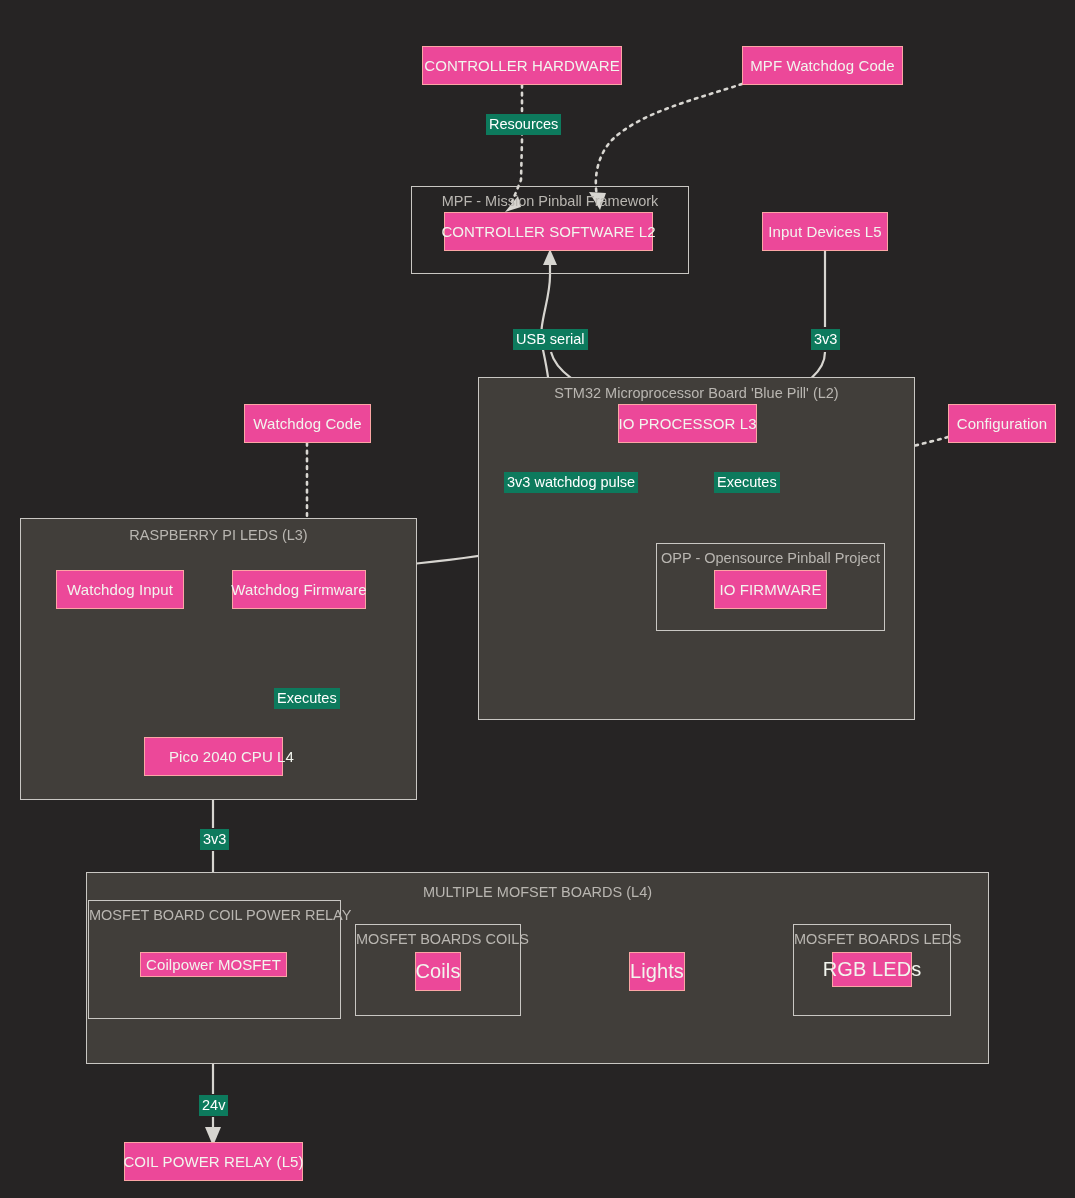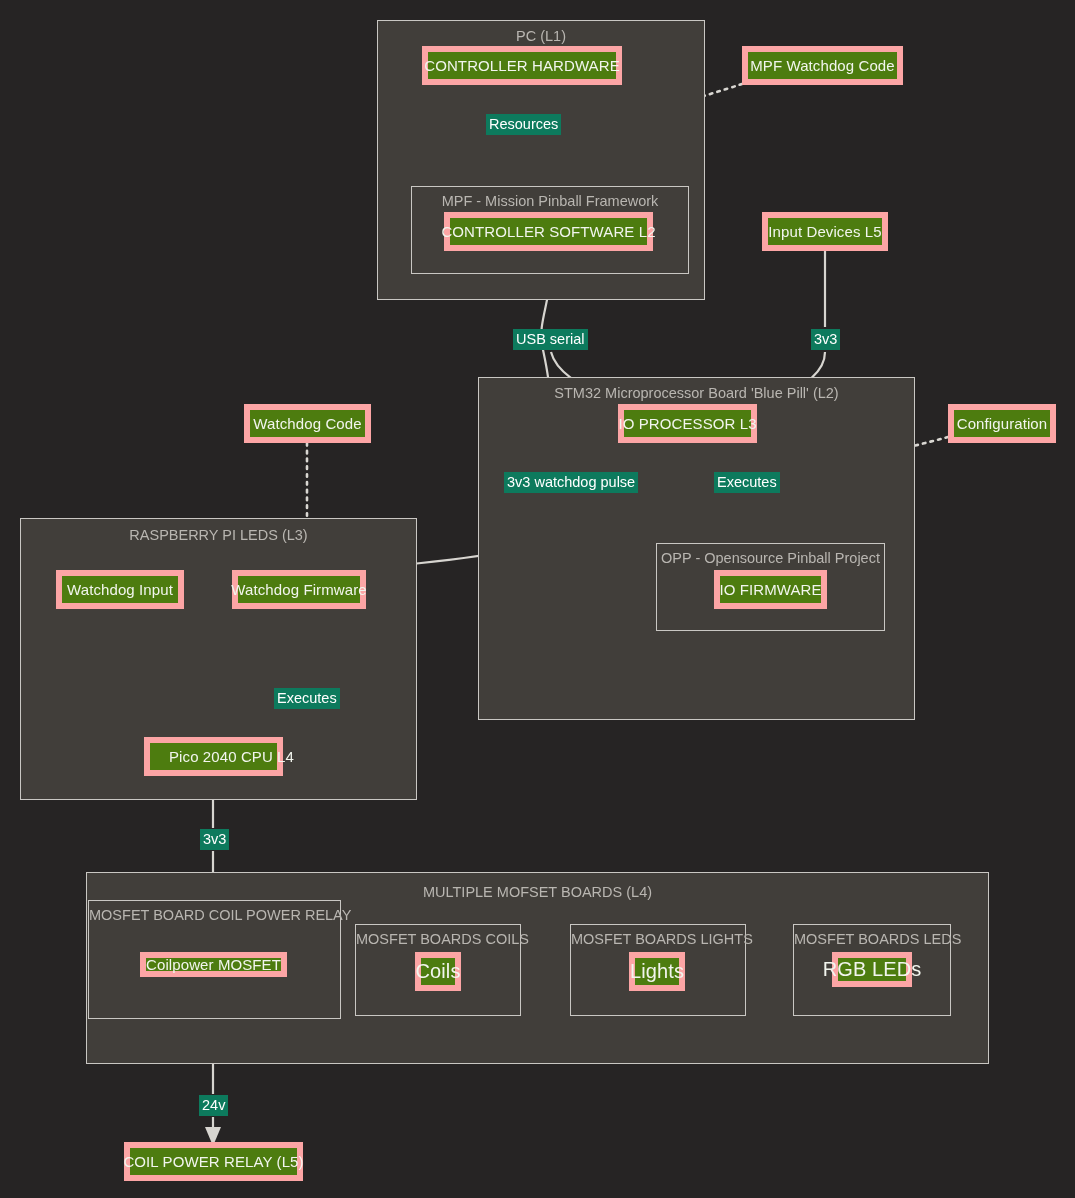--- a/index.html
+++ b/index.html
@@ -25,22 +25,22 @@
     color:#b9b6b1;
     font-size:14.5px;
     line-height:16px;
     white-space:nowrap;
     pointer-events:none;
   }
 
   
   .node{
     position:absolute;
-    background:#4d7c0f;
-    border:6px solid #fca5a5;
+    background:#ec4899;
+    border:1px solid #fca5a5;
     box-sizing:border-box;
     color:#f2f5ee;
     font-size:15px;
     display:flex;
     align-items:center;
     justify-content:center;
     text-align:center;
     white-space:nowrap;
     letter-spacing:.1px;
   }
@@ -140,23 +140,20 @@
       <polygon class="ahead" points="213,955 205,936 221,936"></polygon>
     </g>
 
     <g>
       <path class="solid" d="M213,993 L213,1094"></path>
       <path class="solid" d="M213,1117 L213,1132"></path>
       <polygon class="ahead" points="213,1146 205,1127 221,1127"></polygon>
     </g>
   </svg>
 
-  <div class="group" style="left:377px;top:20px;width:328px;height:280px;">
-    <div class="group-title" style="top:7px;">PC (L1)</div>
-  </div>
 
   <div class="group nofill" style="left:411px;top:186px;width:278px;height:88px;">
     <div class="group-title" style="top:6px;">MPF - Mission Pinball Framework</div>
   </div>
 
 
   <div class="group" style="left:478px;top:377px;width:437px;height:343px;">
     <div class="group-title" style="top:7px;">STM32 Microprocessor Board 'Blue Pill' (L2)</div>
   </div>
 
@@ -173,23 +170,20 @@
   </div>
 
   <div class="group nofill" style="left:88px;top:900px;width:253px;height:119px;">
     <div class="group-title" style="top:6px;">MOSFET BOARD COIL POWER RELAY</div>
   </div>
 
   <div class="group nofill" style="left:355px;top:924px;width:166px;height:92px;">
     <div class="group-title" style="top:6px;">MOSFET BOARDS COILS</div>
   </div>
 
-  <div class="group nofill" style="left:570px;top:924px;width:176px;height:92px;">
-    <div class="group-title" style="top:6px;">MOSFET BOARDS LIGHTS</div>
-  </div>
 
   <div class="group nofill" style="left:793px;top:924px;width:158px;height:92px;">
     <div class="group-title" style="top:6px;">MOSFET BOARDS LEDS</div>
   </div>
 
   <div class="node" style="left:422px;top:46px;width:200px;height:39px;">CONTROLLER HARDWARE</div>
 
   <div class="node" style="left:742px;top:46px;width:161px;height:39px;">MPF Watchdog Code</div>
 
   <div class="node" style="left:444px;top:212px;width:209px;height:39px;">CONTROLLER SOFTWARE L2</div>

